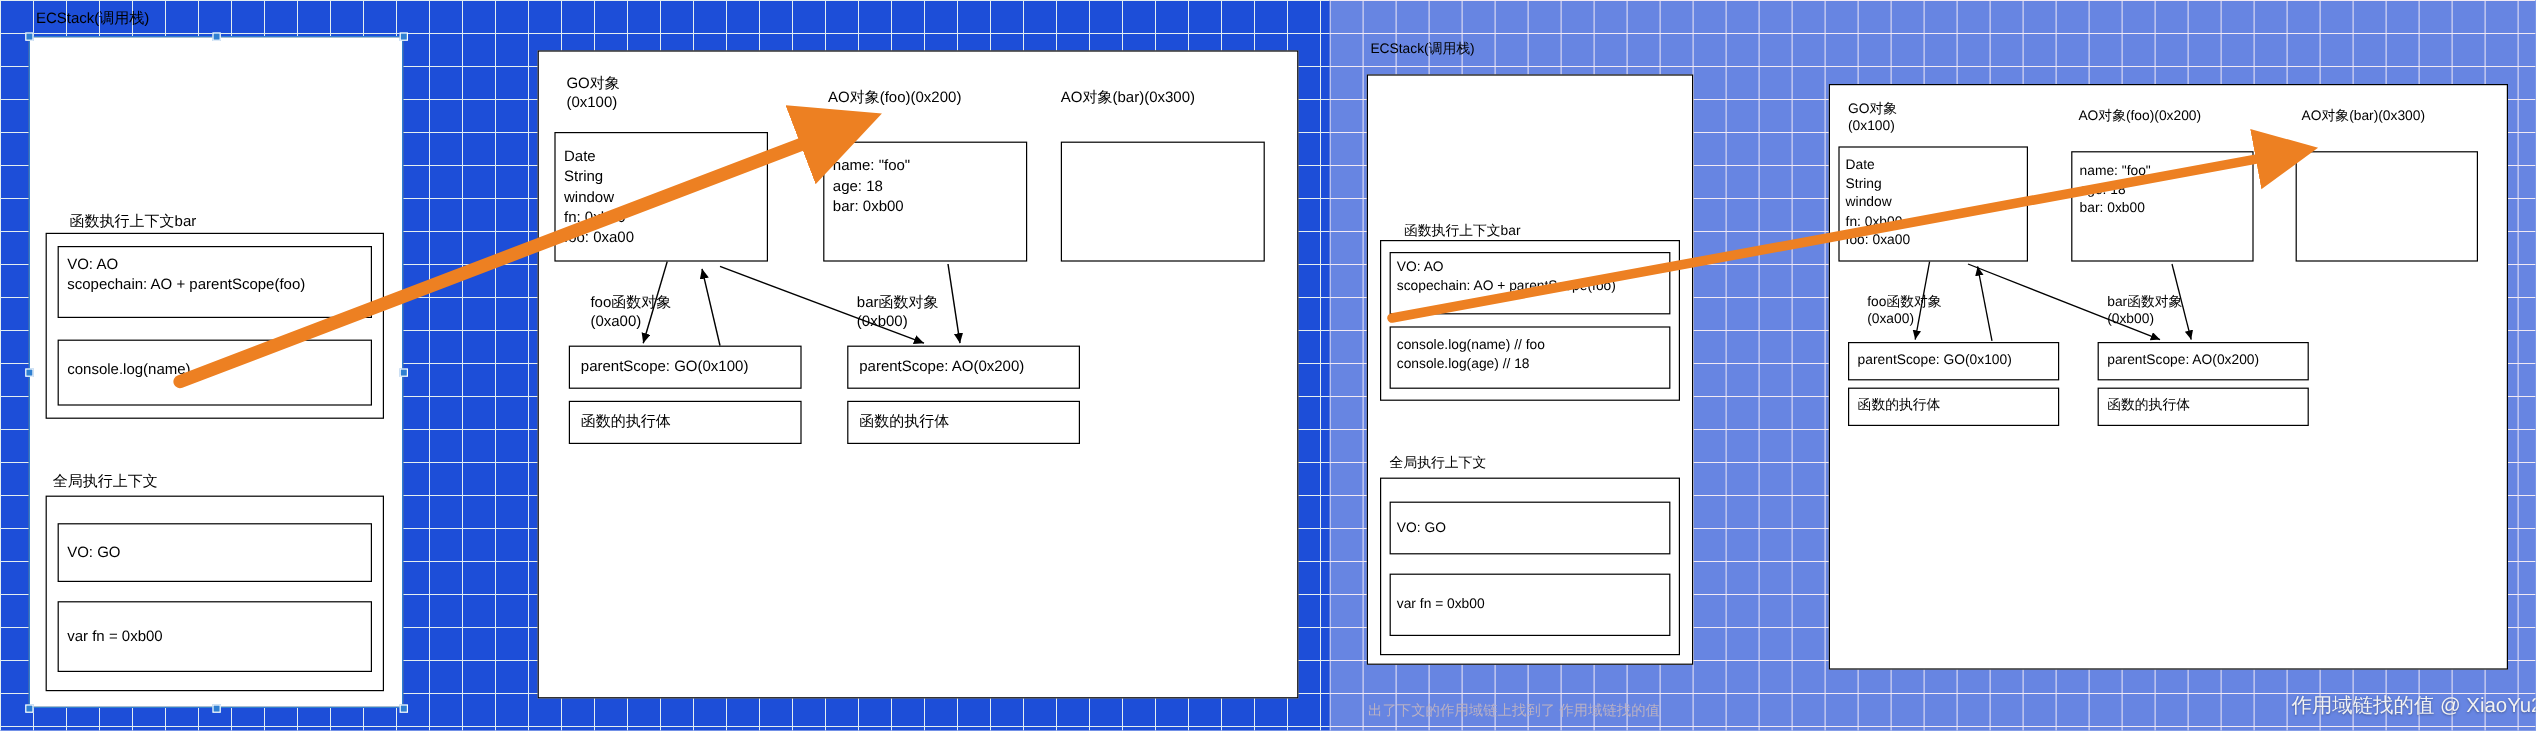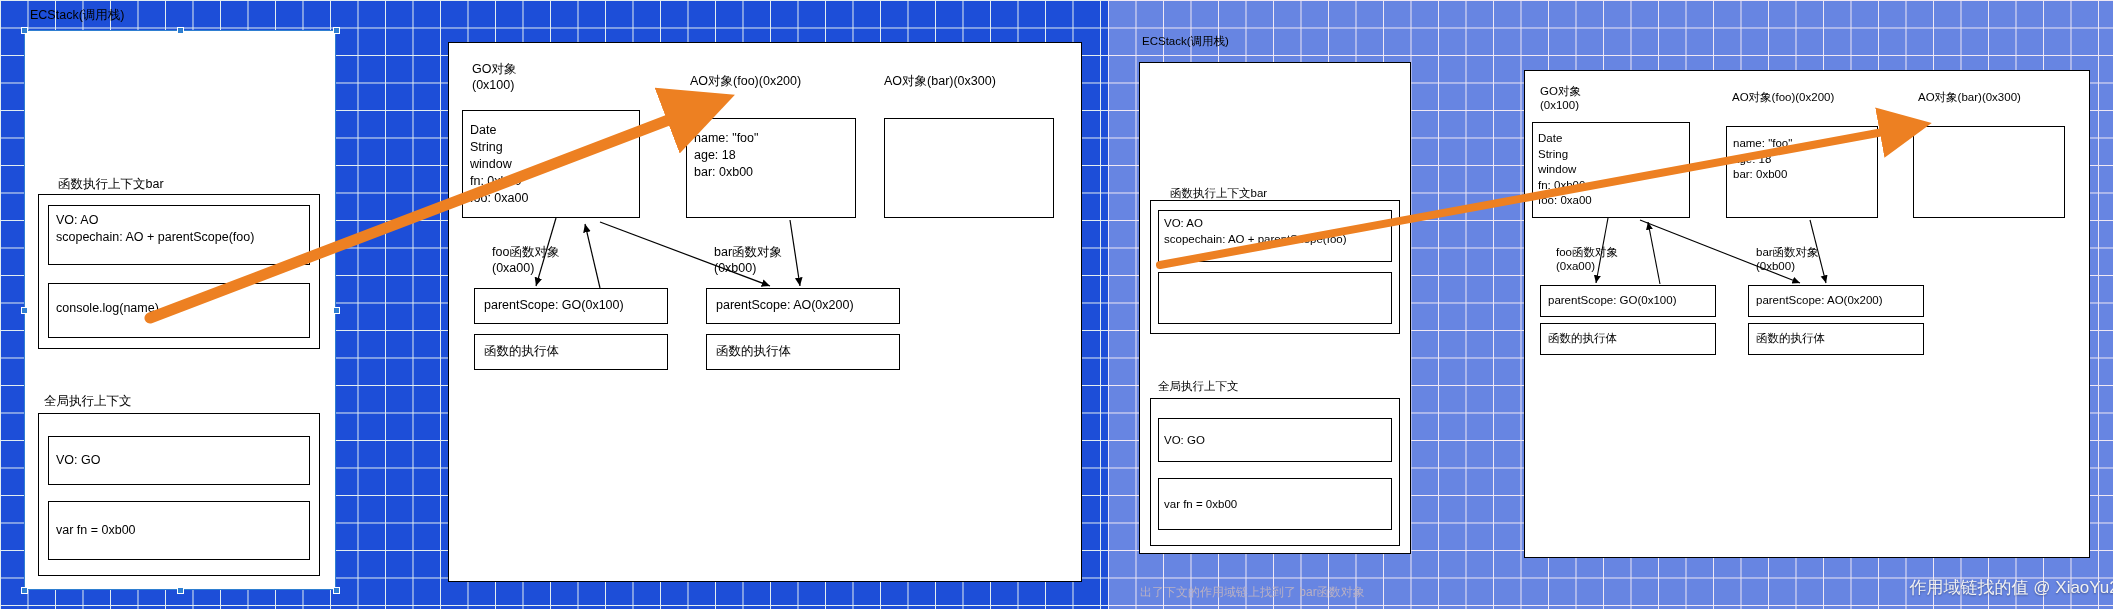--- a/index.html
+++ b/index.html
@@ -175,20 +175,22 @@
 
   <div class="box" style="left:1139px; top:62px; width:272px; height:492px;"></div>
   <div class="lbl f11" style="left:1142px; top:34px;">ECStack(调用栈)</div>
 
   <div class="lbl f11" style="left:1170px; top:186px;">函数执行上下文bar</div>
   <div class="box" style="left:1150px; top:200px; width:250px; height:134px;"></div>
   <div class="box thin" style="left:1158px; top:210px; width:234px; height:52px;"></div>
   <div class="inner-text f11" style="left:1164px; top:216px; width:226px; font-size:11.5px;">VO: AO
 scopechain: AO + parentScope(foo)</div>
   <div class="box thin" style="left:1158px; top:272px; width:234px; height:52px;"></div>
+  <div class="inner-text f11" style="left:1164px; top:281px; width:226px; font-size:11.5px;">console.log(name) // foo
+console.log(age) // 18</div>
 
   <div class="lbl f11" style="left:1158px; top:379px;">全局执行上下文</div>
   <div class="box" style="left:1150px; top:398px; width:250px; height:148px;"></div>
   <div class="box thin" style="left:1158px; top:418px; width:234px; height:44px;"></div>
   <div class="inner-text f11" style="left:1164px; top:433px; font-size:11.5px;">VO: GO</div>
   <div class="box thin" style="left:1158px; top:478px; width:234px; height:52px;"></div>
   <div class="inner-text f11" style="left:1164px; top:497px; font-size:11.5px;">var fn = 0xb00</div>
 
   <div class="box" style="left:1524px; top:70px; width:566px; height:488px;"></div>
 
@@ -217,21 +219,21 @@
   <div class="box thin" style="left:1540px; top:323px; width:176px; height:32px;"></div>
   <div class="inner-text f11" style="left:1548px; top:331px; font-size:11.5px;">函数的执行体</div>
 
   <div class="lbl f11" style="left:1756px; top:245px;">bar函数对象
 (0xb00)</div>
   <div class="box thin" style="left:1748px; top:285px; width:176px; height:32px;"></div>
   <div class="inner-text f11" style="left:1756px; top:293px; font-size:11.5px;">parentScope: AO(0x200)</div>
   <div class="box thin" style="left:1748px; top:323px; width:176px; height:32px;"></div>
   <div class="inner-text f11" style="left:1756px; top:331px; font-size:11.5px;">函数的执行体</div>
 
-  <div class="ghost-text" style="left:1140px; top:584px;">出了下文的作用域链上找到了 bar函数对象</div>
+  <div class="ghost-text" style="left:1140px; top:584px;">出了下文的作用域链上找到了 作用域链找的值</div>
 
   <svg class="overlay">
     <defs>
       <marker id="arrowThin" markerWidth="9" markerHeight="9" refX="7" refY="3.2" orient="auto">
         <path d="M0,0 L7,3.2 L0,6.4 z" fill="#000"></path>
       </marker>
       <marker id="arrowBig" markerWidth="7" markerHeight="7" refX="3.2" refY="3.2" orient="auto">
         <path d="M0,0 L6.6,3.2 L0,6.4 z" fill="#ed8022"></path>
       </marker>
     </defs>

